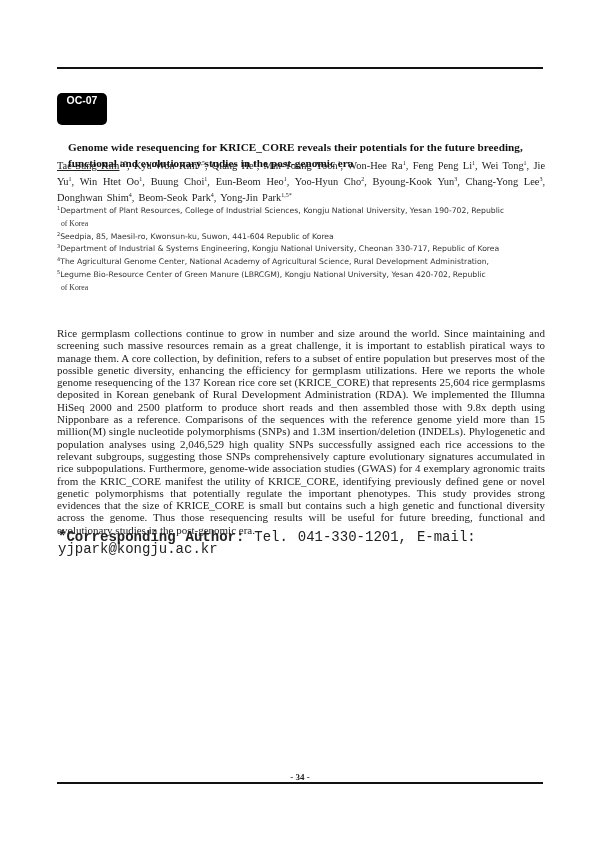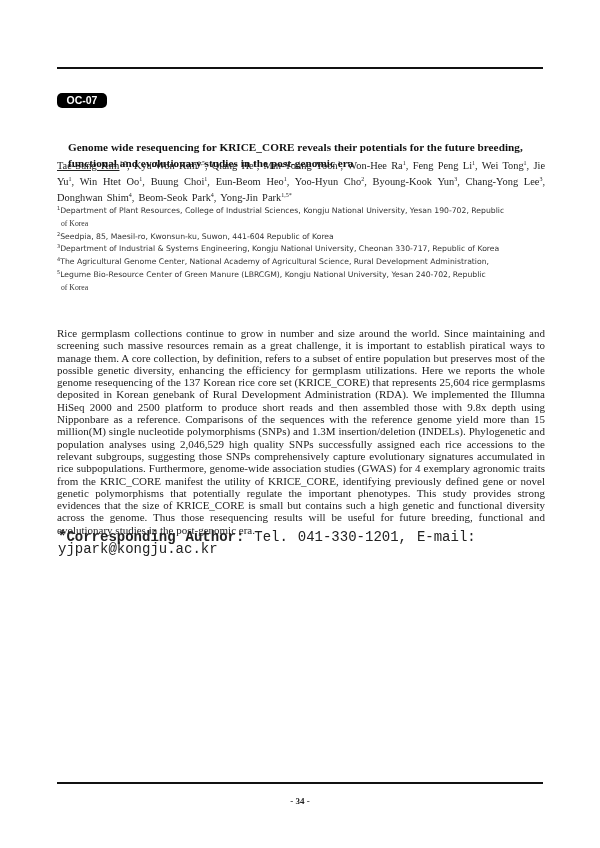--- a/index.html
+++ b/index.html
@@ -1,21 +1,21 @@
 <!DOCTYPE html>
 <html><head>
   <meta charset="utf-8">
   <style>
     html, body { margin: 0; padding: 0; background: #ffffff; }
     body { width: 600px; height: 848px; position: relative; overflow: hidden; color: #111; }
     .rule { position: absolute; left: 57px; width: 486px; height: 2px; background: #111; }
     .rule.top { top: 67px; }
     .rule.bottom { top: 782px; height: 2px; }
     .badge {
-      position: absolute; left: 57px; top: 93px; width: 50px; height: 15px;
+      position: absolute; left: 57px; top: 93px; width: 50px; height: 32px;
       background: #000; color: #fff; border-radius: 5px;
       font-family: "Liberation Sans", sans-serif; font-weight: bold; font-size: 10.5px;
       line-height: 15px; text-align: center;
     }
     .title {
       position: absolute; left: 57px; top: 128px; width: 488px;
       font-family: Liberation Serif, serif; font-weight: bold; font-size: 11.2px;
       line-height: 16px; letter-spacing: 0.05px; color: #111; margin: 11px;
     }
     .authors {
@@ -38,41 +38,41 @@
       font-family: "Liberation Serif", serif; font-size: 11px; line-height: 12.3px;
       text-align: justify; color: #222; margin: 0;
     }
     .corresponding {
       position: absolute; left: 57px; top: 530px; width: 488px;
       font-family: Liberation Mono, monospace; font-size: 14px; line-height: 12px;
       color: #222; margin: 1px; word-spacing: 1.5px;
     }
     .corresponding .label { font-weight: bold; }
     .page-number {
-      position: absolute; left: 0; width: 600px; top: 796px; text-align: center;
+      position: absolute; left: 0; width: 600px; top: 772px; text-align: center;
       font-family: "Liberation Serif", serif; font-weight: bold; font-size: 9px; color: #222;
     }
   </style>
 </head>
 <body>
 
 <div class="rule top"></div>
 
 <div class="badge">OC-07</div>
 
 <h1 class="title">Genome wide resequencing for KRICE_CORE reveals their potentials for the future breeding, functional and evolutionary studies in the post-genomic era</h1>
 
 <p class="authors" id="authors"><span><span class="presenter">Tae-Sung Kim</span><sup>1,5</sup></span>, <span><span>Kyu-Won Kim</span><sup>1,5</sup></span>, <span><span>Qiang He</span><sup>1</sup></span>, <span><span>Min-Young Yoon</span><sup>1</sup></span>, <span><span>Won-Hee Ra</span><sup>1</sup></span>, <span><span>Feng Peng Li</span><sup>1</sup></span>, <span><span>Wei Tong</span><sup>1</sup></span>, <span><span>Jie Yu</span><sup>1</sup></span>, <span><span>Win Htet Oo</span><sup>1</sup></span>, <span><span>Buung Choi</span><sup>1</sup></span>, <span><span>Eun-Beom Heo</span><sup>1</sup></span>, <span><span>Yoo-Hyun Cho</span><sup>2</sup></span>, <span><span>Byoung-Kook Yun</span><sup>3</sup></span>, <span><span>Chang-Yong Lee</span><sup>3</sup></span>, <span><span>Donghwan Shim</span><sup>4</sup></span>, <span><span>Beom-Seok Park</span><sup>4</sup></span>, <span><span>Yong-Jin Park</span><sup>1,5*</sup></span></p>
 
 <div class="affils" id="affils">
     <span class="affil"><sup>1</sup><span>Department of Plant Resources, College of Industrial Sciences, Kongju National University, Yesan 190-702, Republic</span><span class="cont">of Korea</span></span>
     <span class="affil"><sup>2</sup><span>Seedpia, 85, Maesil-ro, Kwonsun-ku, Suwon, 441-604 Republic of Korea</span></span>
     <span class="affil"><sup>3</sup><span>Department of Industrial &amp; Systems Engineering, Kongju National University, Cheonan 330-717, Republic of Korea</span></span>
     <span class="affil"><sup>4</sup><span>The Agricultural Genome Center, National Academy of Agricultural Science, Rural Development Administration,</span></span>
-    <span class="affil"><sup>5</sup><span>Legume Bio-Resource Center of Green Manure (LBRCGM), Kongju National University, Yesan 240-702, Republic</span><span class="cont">of Korea</span></span>
+    <span class="affil"><sup>5</sup><span>Legume Bio-Resource Center of Green Manure (LBRCGM), Kongju National University, Yesan 420-702, Republic</span><span class="cont">of Korea</span></span>
   </div>
 
 <p class="abstract">Rice germplasm collections continue to grow in number and size around the world. Since maintaining and screening such massive resources remain as a great challenge, it is important to establish piratical ways to manage them. A core collection, by definition, refers to a subset of entire population but preserves most of the possible genetic diversity, enhancing the efficiency for germplasm utilizations. Here we reports the whole genome resequencing of the 137 Korean rice core set (KRICE_CORE) that represents 25,604 rice germplasms deposited in Korean genebank of Rural Development Administration (RDA). We implemented the Illumna HiSeq 2000 and 2500 platform to produce short reads and then assembled those with 9.8x depth using Nipponbare as a reference. Comparisons of the sequences with the reference genome yield more than 15 million(M) single nucleotide polymorphisms (SNPs) and 1.3M insertion/deletion (INDELs). Phylogenetic and population analyses using 2,046,529 high quality SNPs successfully assigned each rice accessions to the relevant subgroups, suggesting those SNPs comprehensively capture evolutionary signatures accumulated in rice subpopulations. Furthermore, genome-wide association studies (GWAS) for 4 exemplary agronomic traits from the KRIC_CORE manifest the utility of KRICE_CORE, identifying previously defined gene or novel genetic polymorphisms that potentially regulate the important phenotypes. This study provides strong evidences that the size of KRICE_CORE is small but contains such a high genetic and functional diversity across the genome. Thus those resequencing results will be useful for future breeding, functional and evolutionary studies in the post-genomic era.</p>
 
 <p class="corresponding">
   <span class="label">*Corresponding Author:</span>
   <span>Tel.</span>
   <span>041-330-1201,</span>
   <span>E-mail:</span>
   <span>yjpark@kongju.ac.kr</span>

